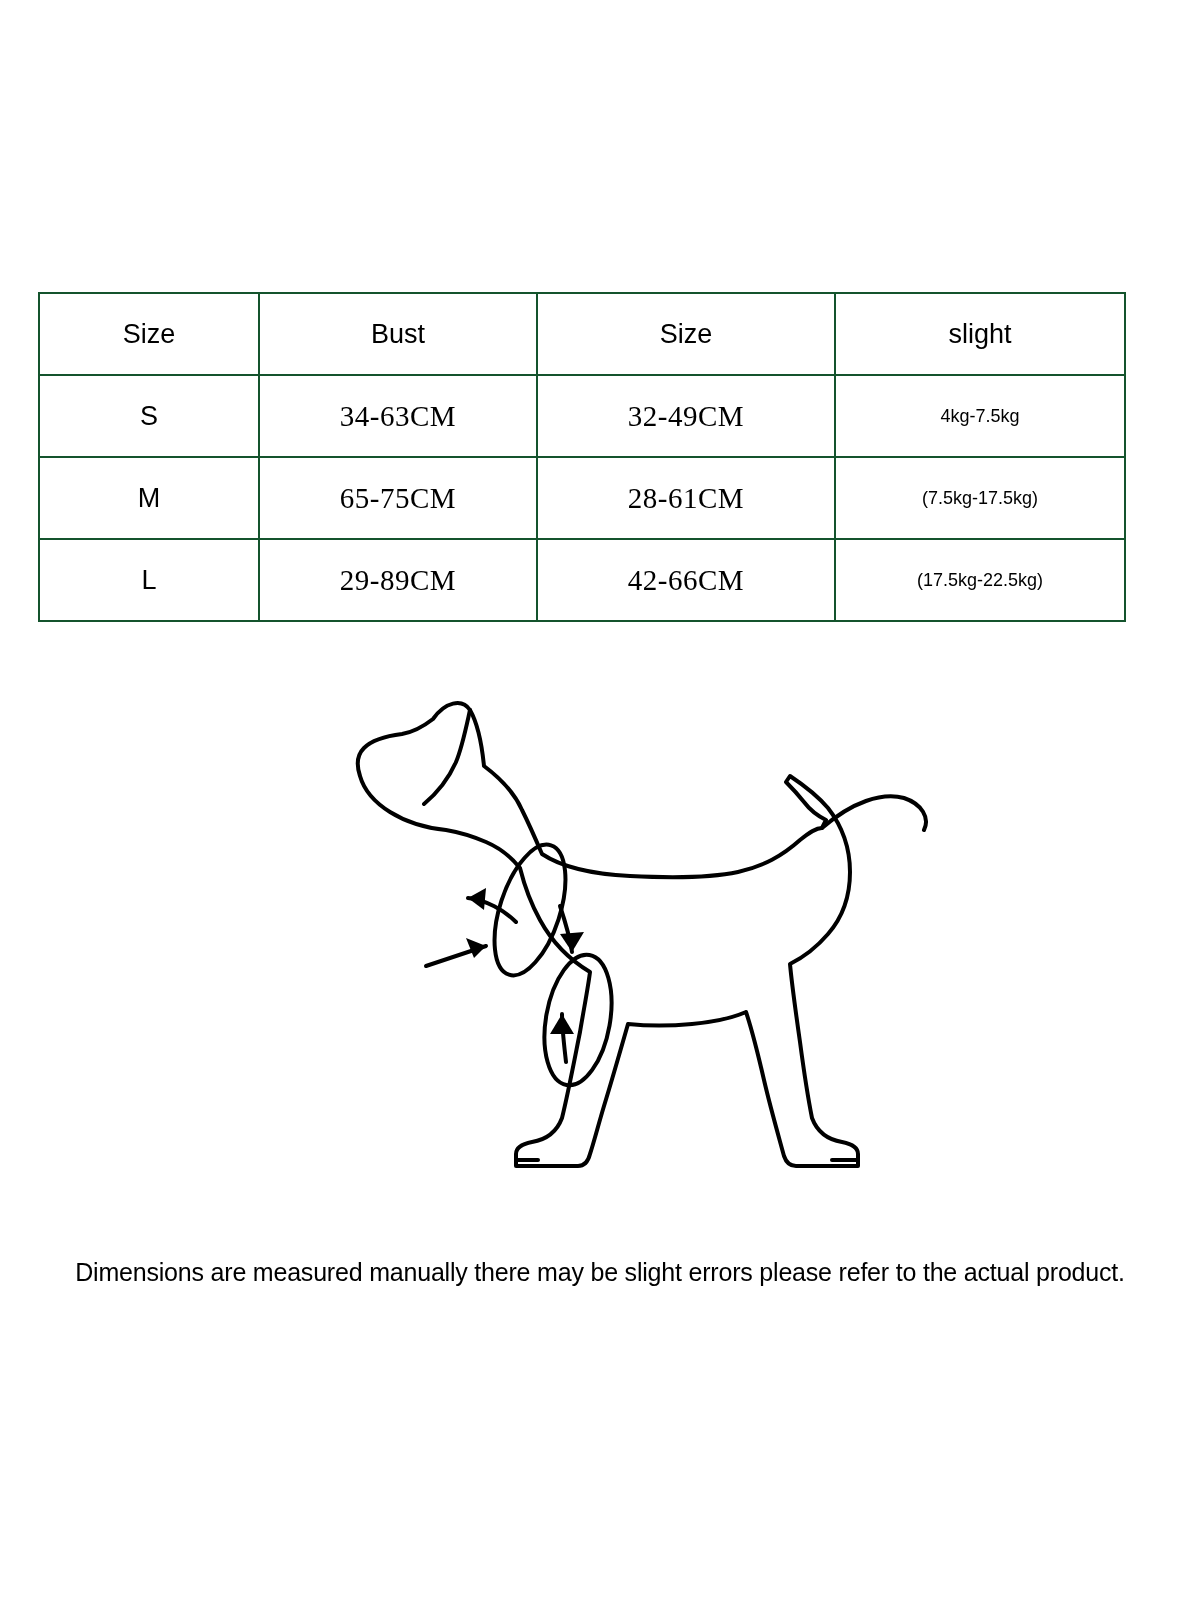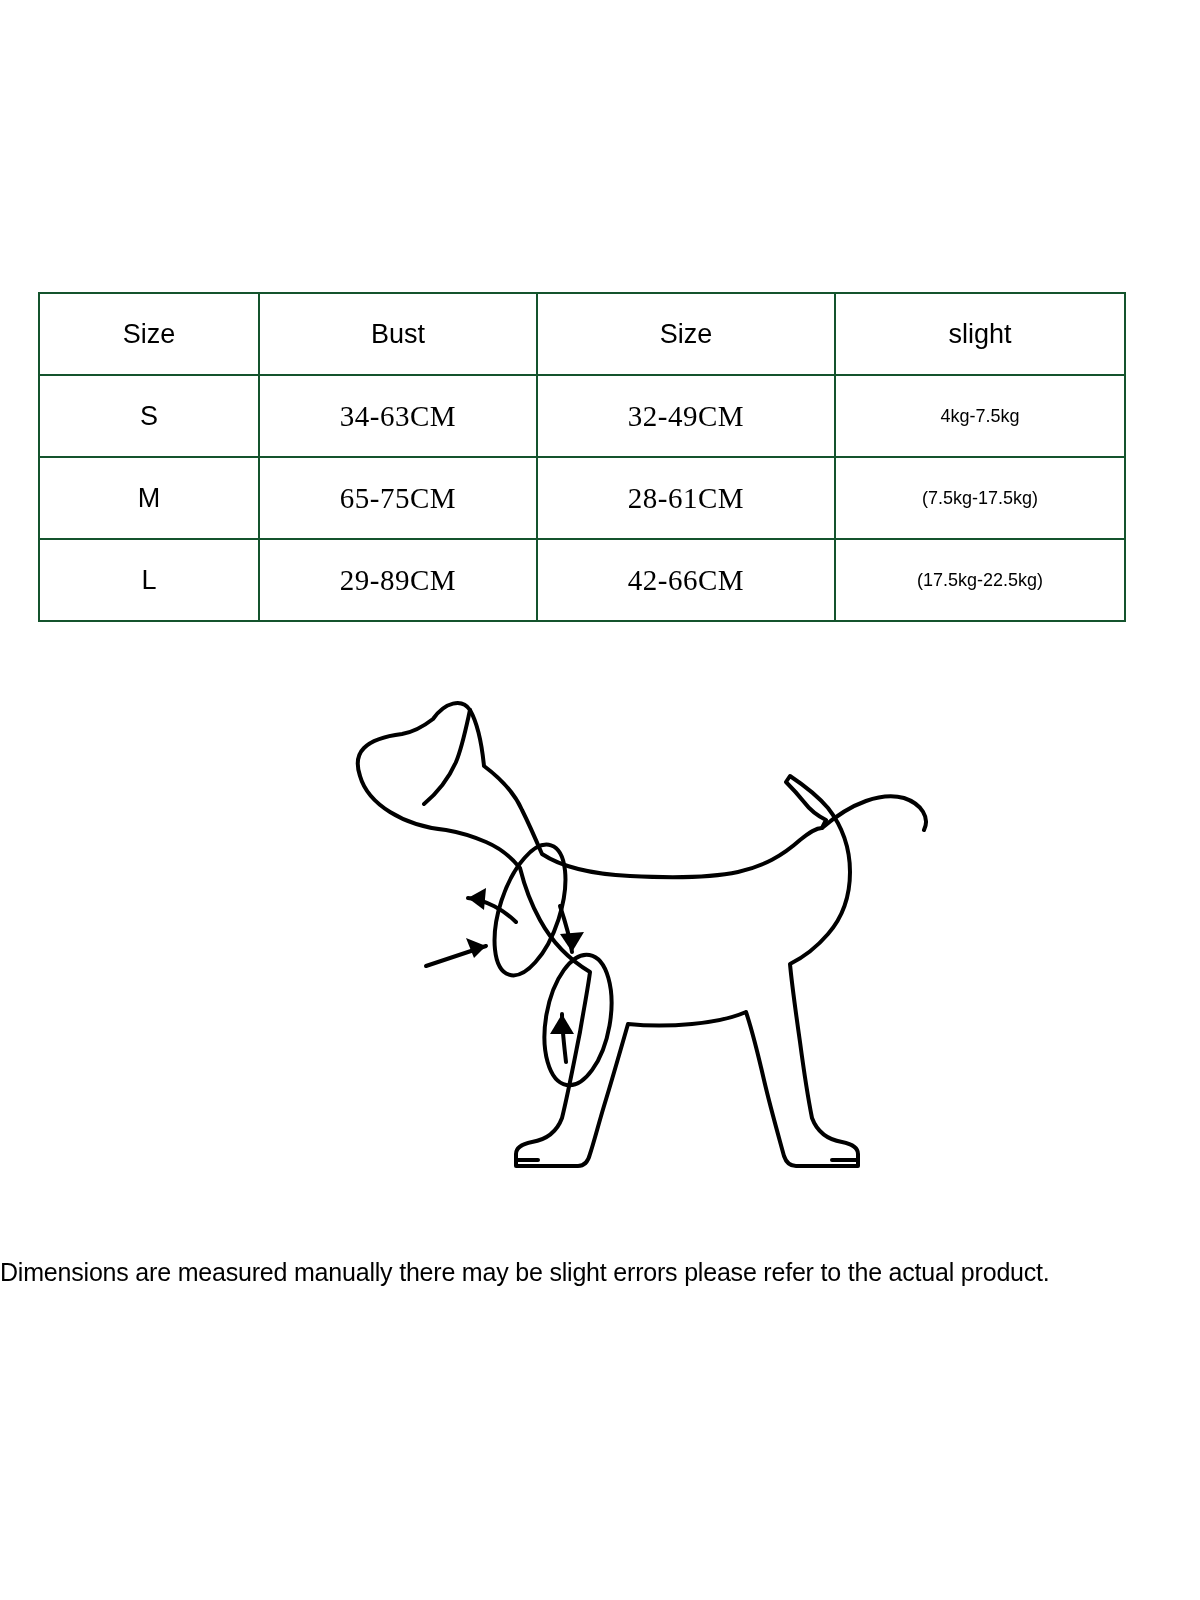--- a/index.html
+++ b/index.html
@@ -81,21 +81,21 @@
     width: 100%;
     height: 100%;
   }
 
   
   .note {
     position: absolute;
     left: 0;
     top: 1258px;
     width: 1200px;
-    text-align: left;
+    text-align: center;
     font-size: 25px;
     font-family: "Liberation Sans", sans-serif;
     color: #000000;
     letter-spacing: -0.2px;
   }
 </style>
 </head>
 <body>
 
 <div class="page">

